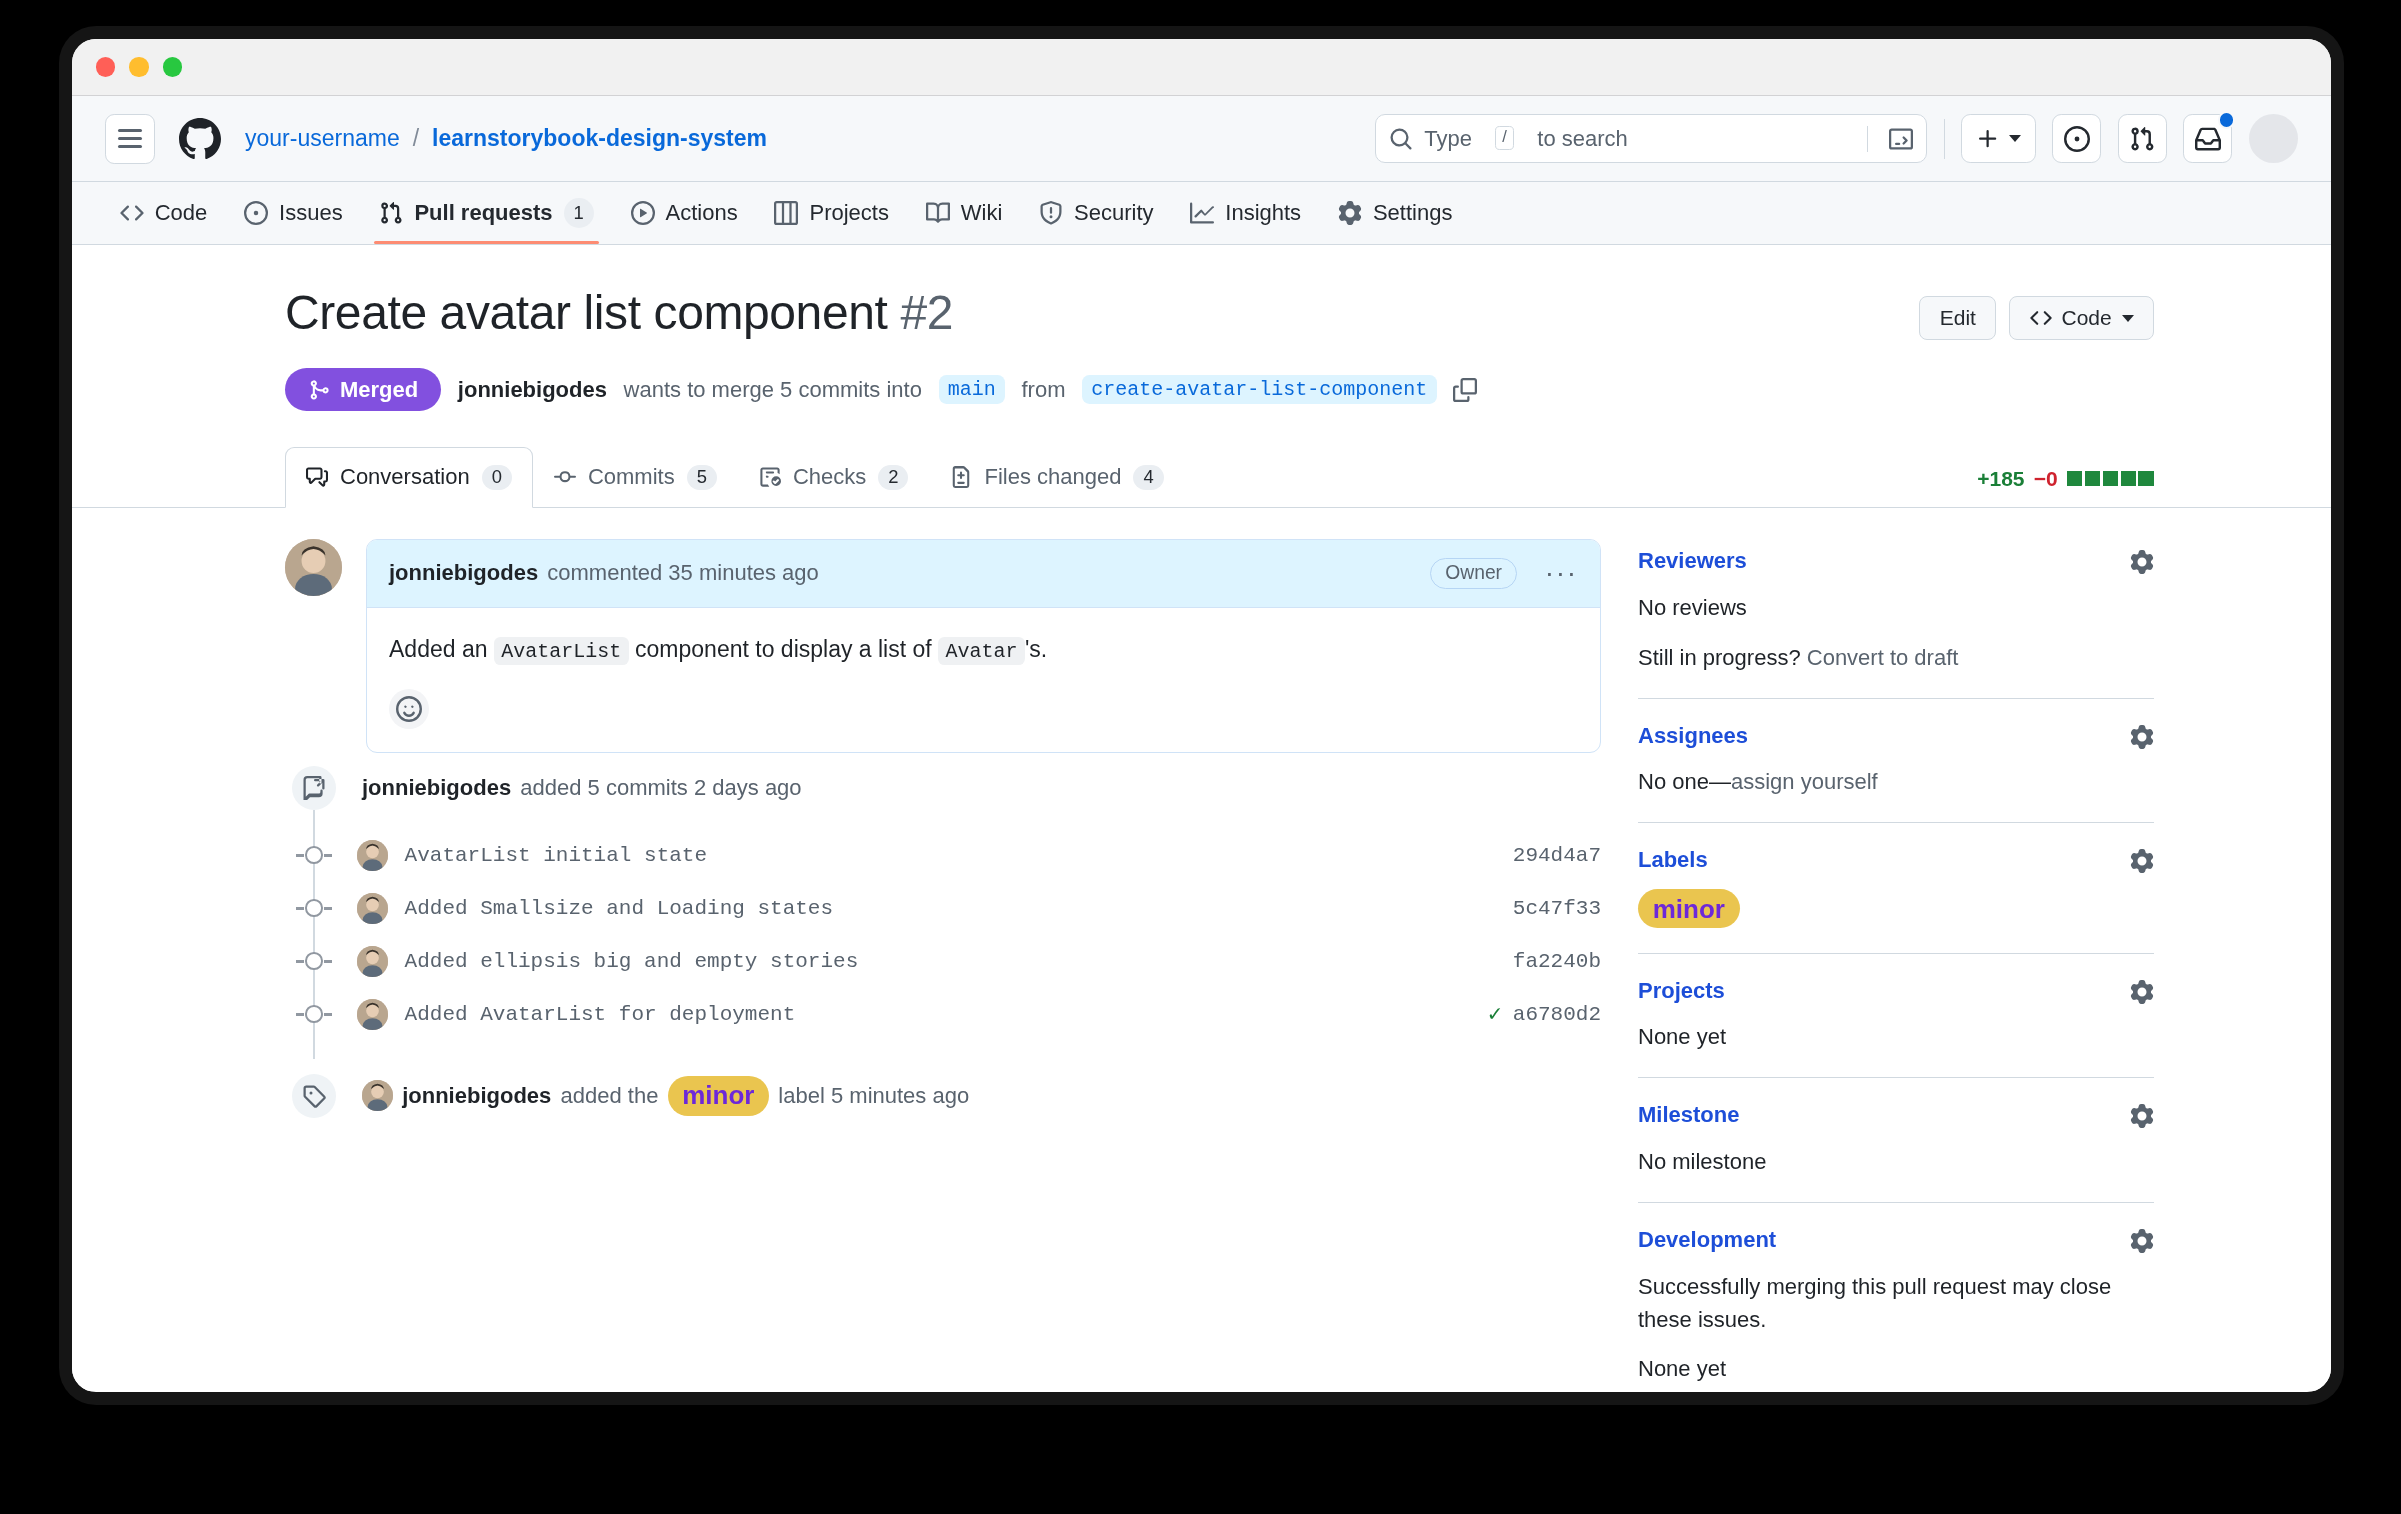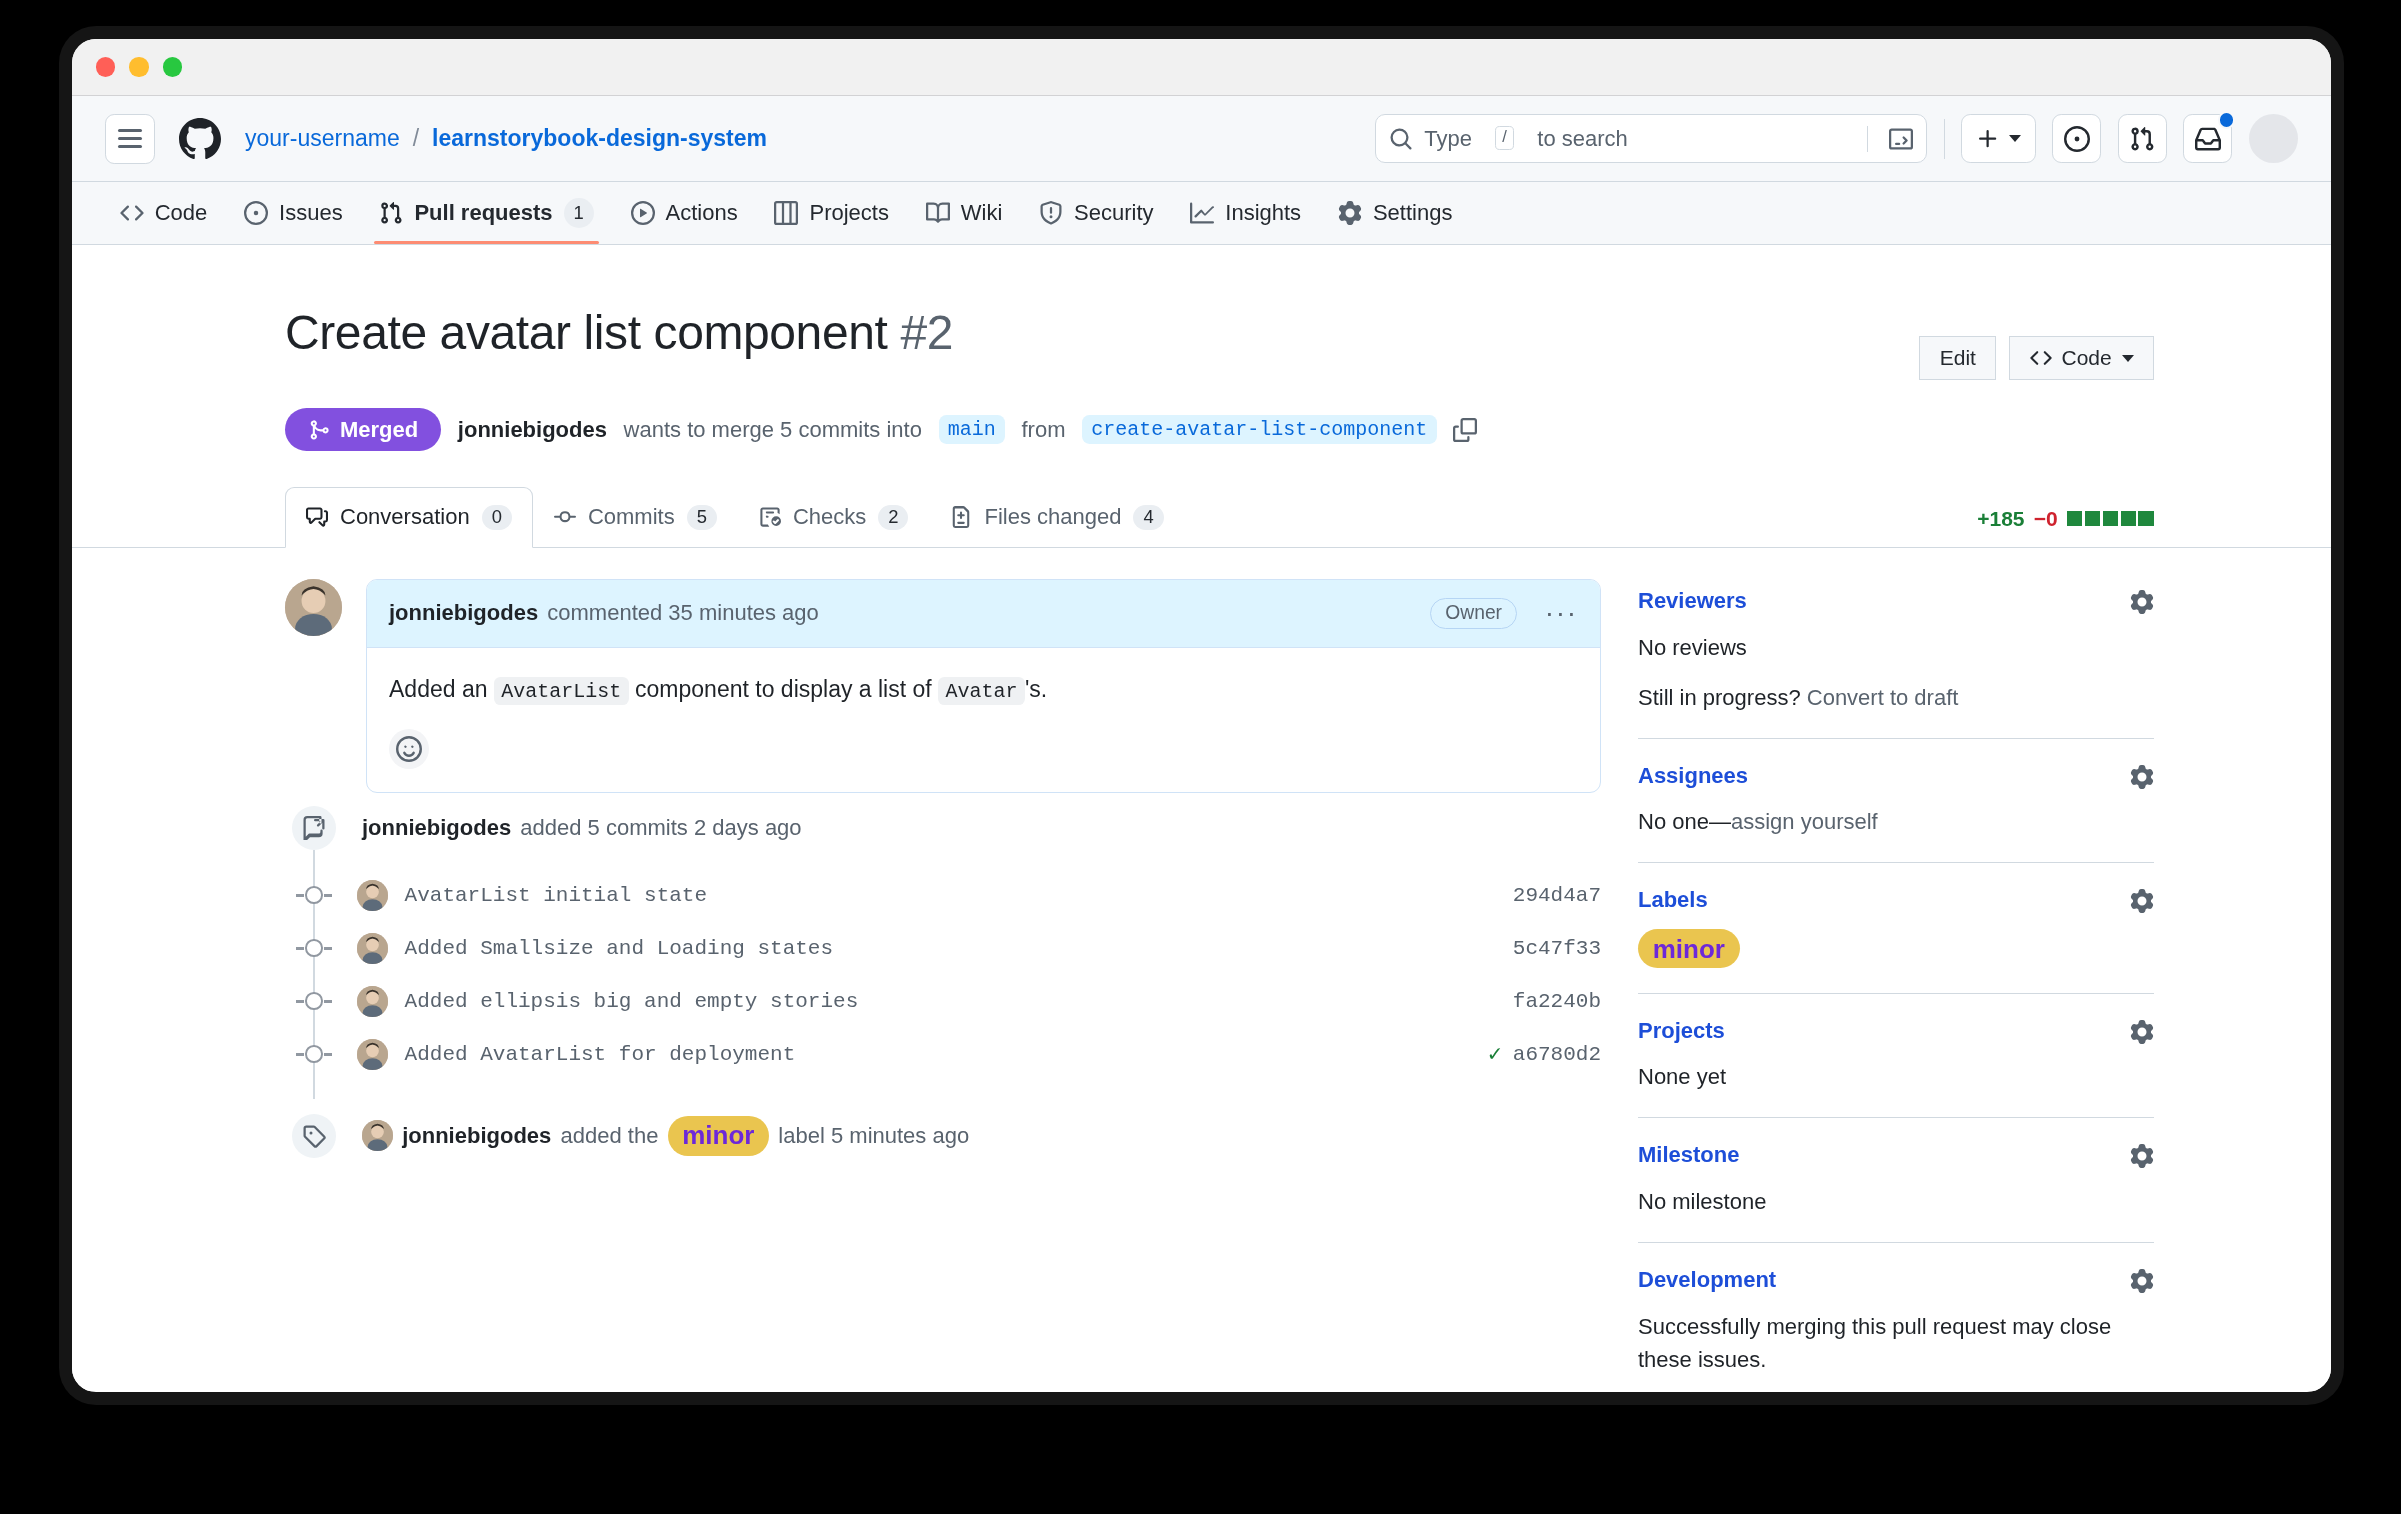--- a/index.html
+++ b/index.html
@@ -111,30 +111,30 @@
     background: #fd8c73; border-radius: 2.8px;
   }
   .nav-count {
     background: #eaeef2; color: #24292f;
     border-radius: 16.6px; font-size: 18.4px;
     padding: 2.8px 10px; line-height: 1.35;
   }
   .nav-ico { color: #59636e; display: flex; align-items: center; }
 
   .content { padding: 40px 0 0 0; background: #fff; height: calc(100% - 207px); overflow: hidden; }
-  .pr-title-row { display: flex; align-items: center; }
+  .pr-title-row { display: flex; align-items: flex-start; }
   .pr-title { font-size: 48px; font-weight: normal; color: #1f2328; letter-spacing: -0.4px; padding-left: 213px;}
   .pr-num { color: #59636e; }
   .title-actions { margin-left: auto; display: flex; gap: 13px; padding-top: 11px; padding-right: 177px; }
   .btn {
-    border: 0.9px solid #d1d9e0; border-radius: 0;
+    border: 0.9px solid #d1d9e0; border-radius: 8px;
     background: #f6f8fa; color: #24292f;
     font-size: 21px; padding: 9.2px 19.3px;
     display: flex; align-items: center; gap: 10px;
-    cursor: pointer; font-family: "Liberation Sans", sans-serif; margin-top: 40px;
+    cursor: pointer; font-family: "Liberation Sans", sans-serif;
   }
 
   .merge-row {
     display: flex; align-items: center; gap: 16.6px;
     margin-top: 28px; font-size: 22px; color: #59636e;
     padding-left: 213px;
   }
   .merged-badge {
     background: #8250df; color: #fff;
     border-radius: 919px; padding: 8.3px 23px;

